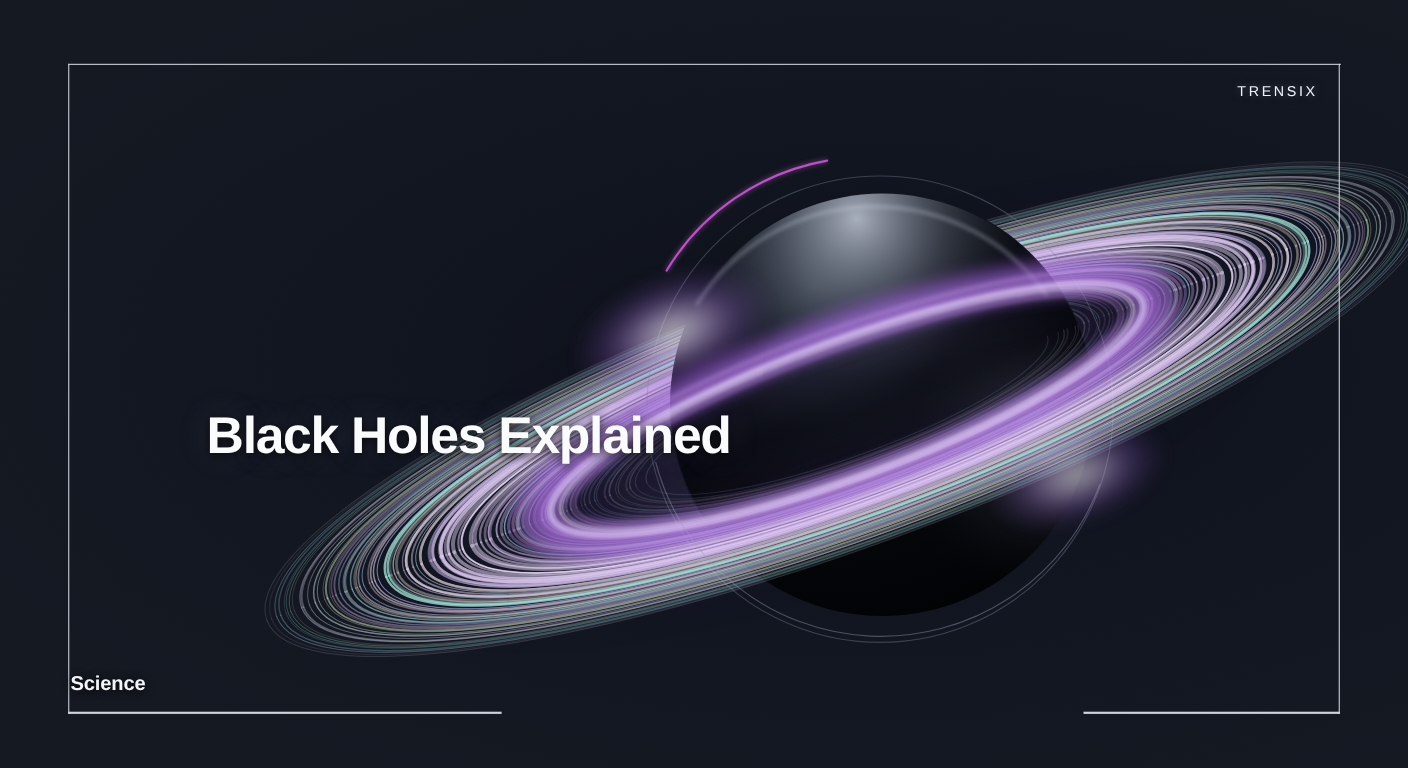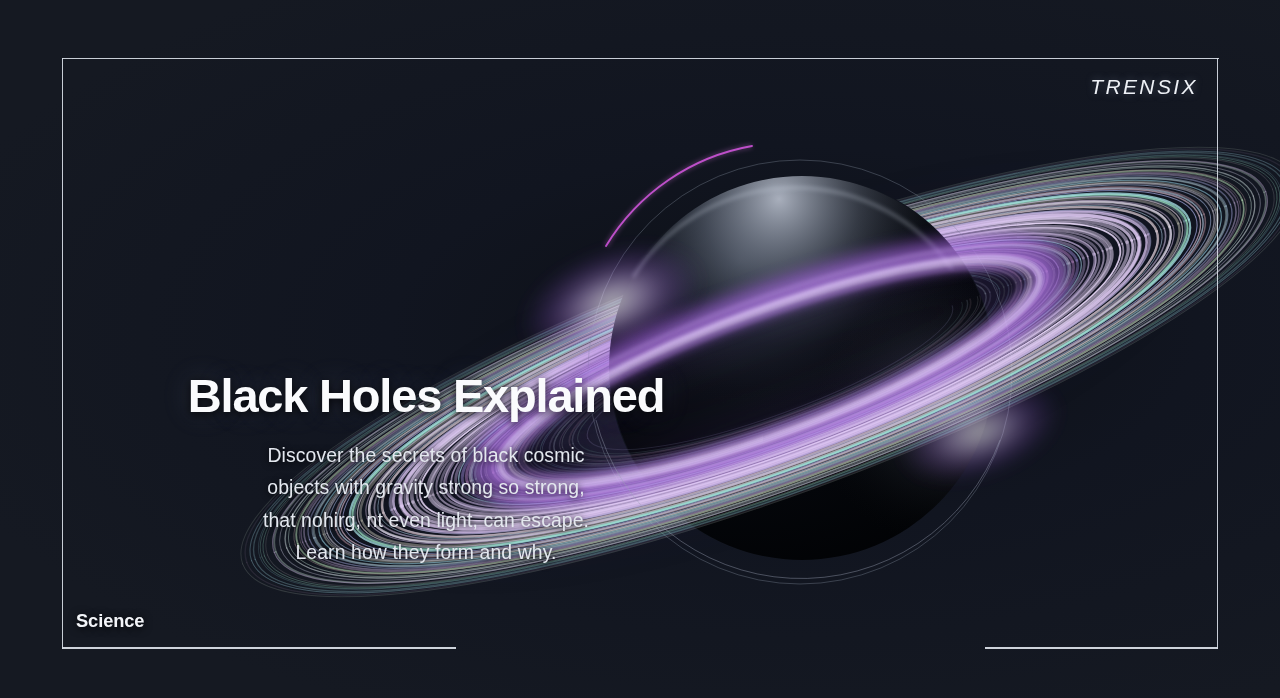--- a/index.html
+++ b/index.html
@@ -23,43 +23,42 @@
   .frame-line { position:absolute; background:#d8dde6; }
   #frame-top    { left:62px;  top:58px;  width:1157px; height:1.4px; opacity:.92; }
   #frame-left   { left:62px;  top:58px;  width:1.4px;  height:591px; opacity:.92; }
   #frame-right  { left:1217px;top:58px;  width:1.4px;  height:591px; opacity:.92; }
   #frame-bot-l  { left:62px;  top:647px; width:394px;  height:1.6px; opacity:.95; }
   #frame-bot-r  { left:985px; top:647px; width:233px;  height:1.6px; opacity:.95; }
 
   
   #brand {
     position:absolute; right:82px; top:75px;
-    font-size:21px; letter-spacing:2.4px; font-weight:400;
+    font-size:13px; letter-spacing:2.4px; font-weight:400;
     color:#eef1f6;
     text-shadow:0 0 9px rgba(160,175,205,.35);
-    font-style:italic;
   }
 
   
   #copy { position:absolute; left:76px; top:372px; width:700px;text-align:center; }
   #title {
     font-size:47px; font-weight:700; letter-spacing:-1.2px;
     line-height:1.0; color:#fafbfd;
     text-shadow:0 2px 10px rgba(0,0,0,.85), 0 0 28px rgba(150,160,195,.22);
     white-space:nowrap;
   }
   #desc {
     margin-top:20px;
     font-size:19.4px; line-height:32.3px; font-weight:400;
     color:#e4e8ef; letter-spacing:.1px;
     text-shadow:0 1px 7px rgba(0,0,0,.9);
   }
   #desc .ln { display:block; white-space:nowrap; }
   #category {
-    position:absolute; left:76px; top:610px;
+    position:absolute; left:64px; top:610px;
     font-size:18.3px; font-weight:700; letter-spacing:-.1px;
     color:#f3f5f9;
     text-shadow:0 1px 8px rgba(0,0,0,.9);
   }
 </style>
 </head>
 <body>
 
 <div id="stage">
 
@@ -457,22 +456,16 @@
   <div class="frame-line" id="frame-top"></div>
   <div class="frame-line" id="frame-left"></div>
   <div class="frame-line" id="frame-right"></div>
   <div class="frame-line" id="frame-bot-l"></div>
   <div class="frame-line" id="frame-bot-r"></div>
 
   <div id="brand">TRENSIX</div>
 
   <div id="copy">
     <div id="title">Black Holes Explained</div>
-    <div id="desc">
-      <span class="ln">Discover the secrets of black cosmic</span>
-      <span class="ln">objects with gravity strong so strong,</span>
-      <span class="ln">that nohirg, nt even light, can escape.</span>
-      <span class="ln">Learn how they form and why.</span>
-    </div>
   </div>
 
   <div id="category">Science</div>
 </div>
 
 </body></html>

